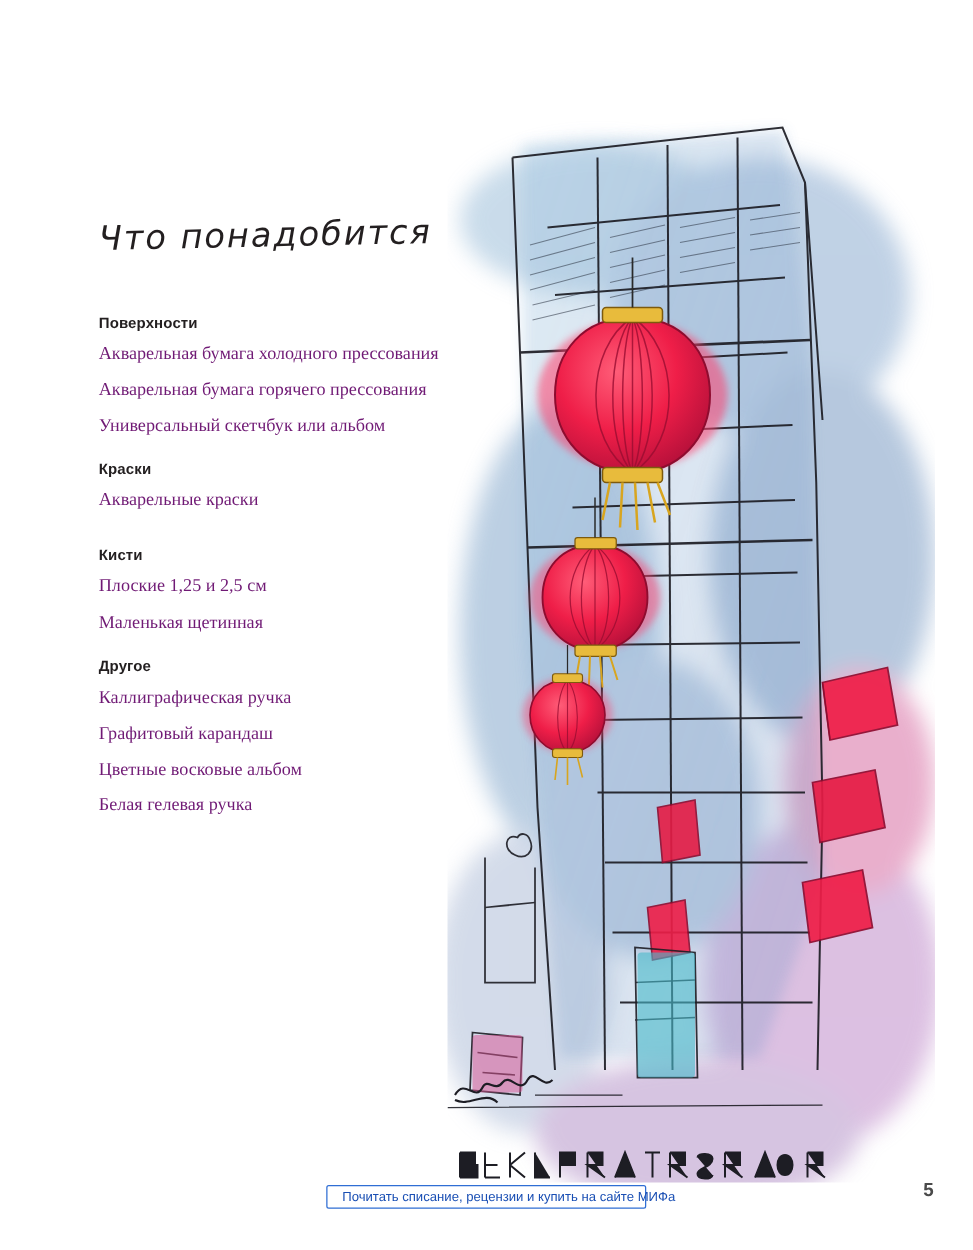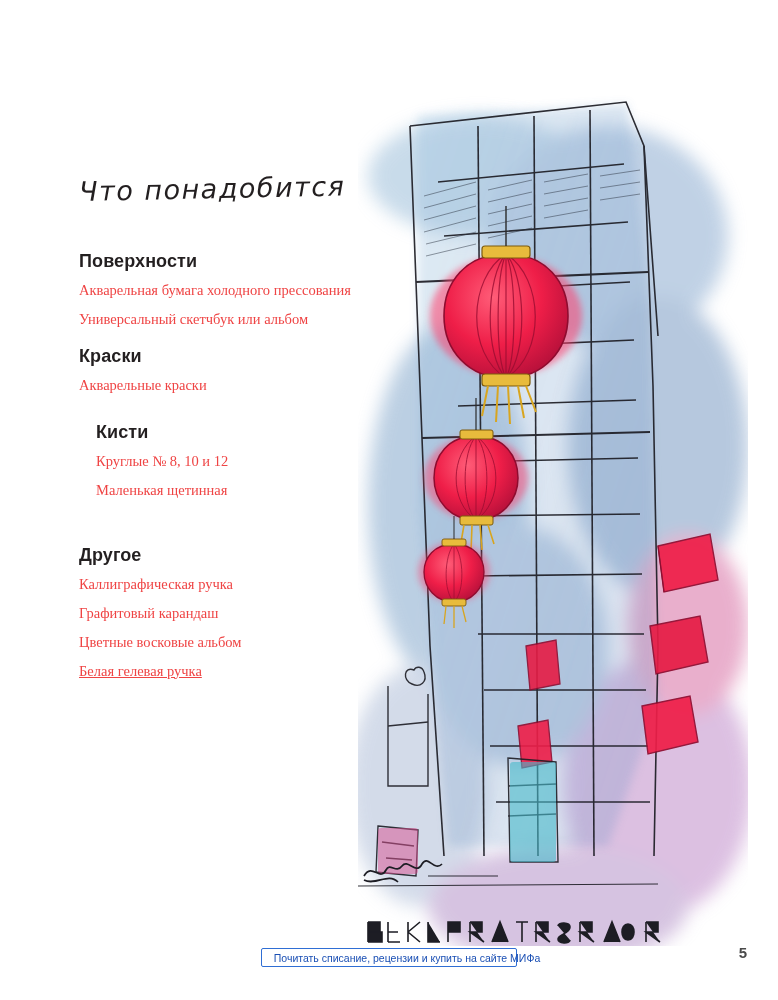--- a/index.html
+++ b/index.html
@@ -41,38 +41,38 @@
     transform: rotate(-1.2deg);
     transform-origin: left center;
     white-space: nowrap;
   }
 
   .group { margin-bottom: 18px; }
 
   .group-heading {
     font-family: "Liberation Sans", sans-serif;
     font-weight: bold;
-    font-size: 18px;
+    font-size: 12px;
     color: #231f20;
     margin: 0 0 11px 0;
     letter-spacing: .1px;
   }
 
   .item {
     font-family: "Liberation Serif", serif;
     font-size: 14.5px;
     line-height: 1.1;
-    color: #ef4444;
+    color: #701a75;
     margin: 0 0 13px 0;
   }
-  .group:last-child .item:last-child { margin-bottom: 0; text-decoration: underline; }
+  .group:last-child .item:last-child { margin-bottom: 0; }
 
   .group.spaced-1 { }
-  .group.spaced-2 { margin-top: 28px; margin-left: 17px; }
-  .group.spaced-3 { margin-top: 46px; }
+  .group.spaced-2 { margin-top: 28px; }
+  .group.spaced-3 { margin-top: 19px; }
 
   
   .illustration {
     position: absolute;
     left: 358px;
     top: 86px;
     width: 390px;
     height: 860px;
   }
   .illustration svg { display: block; }
@@ -114,31 +114,32 @@
 
 <div class="page">
 
   <div class="content">
 
     <h1 class="title">Что понадобится</h1>
 
     <div class="group">
       <div class="group-heading">Поверхности</div>
       <p class="item">Акварельная бумага холодного прессования</p>
+      <p class="item">Акварельная бумага горячего прессования</p>
       <p class="item">Универсальный скетчбук или альбом</p>
     </div>
 
     <div class="group spaced-1">
       <div class="group-heading">Краски</div>
       <p class="item">Акварельные краски</p>
     </div>
 
     <div class="group spaced-2">
       <div class="group-heading">Кисти</div>
-      <p class="item">Круглые № 8, 10 и 12</p>
+      <p class="item">Плоские 1,25 и 2,5 см</p>
       <p class="item">Маленькая щетинная</p>
     </div>
 
     <div class="group spaced-3">
       <div class="group-heading">Другое</div>
       <p class="item">Каллиграфическая ручка</p>
       <p class="item">Графитовый карандаш</p>
       <p class="item">Цветные восковые альбом</p>
       <p class="item">Белая гелевая ручка</p>
     </div>

